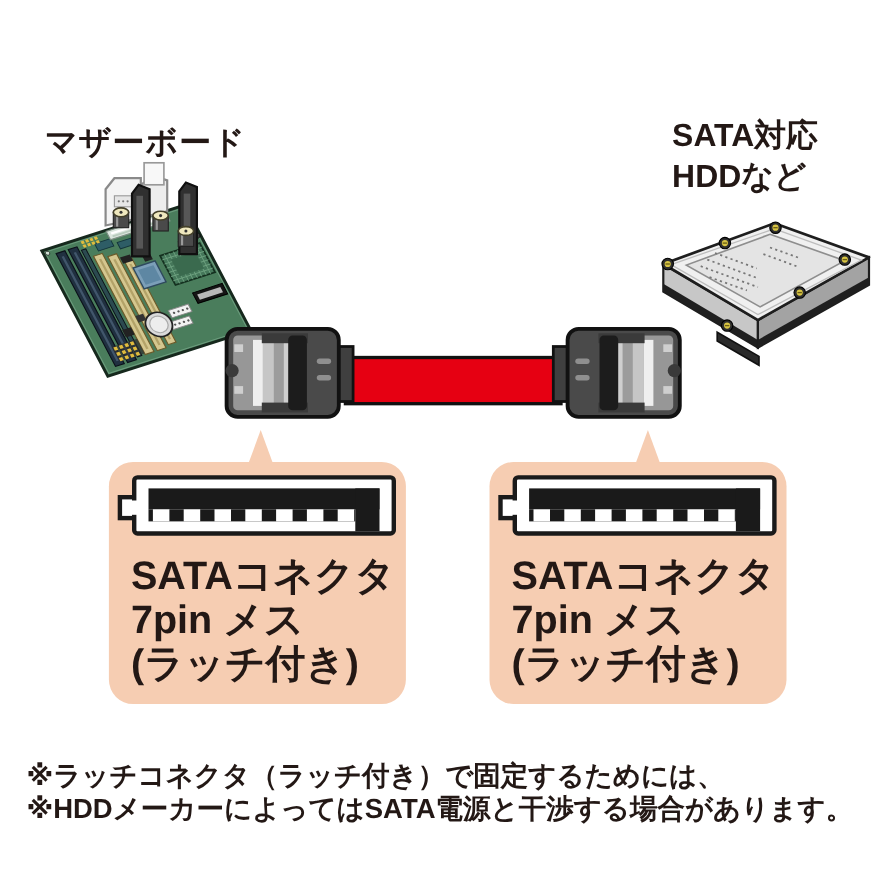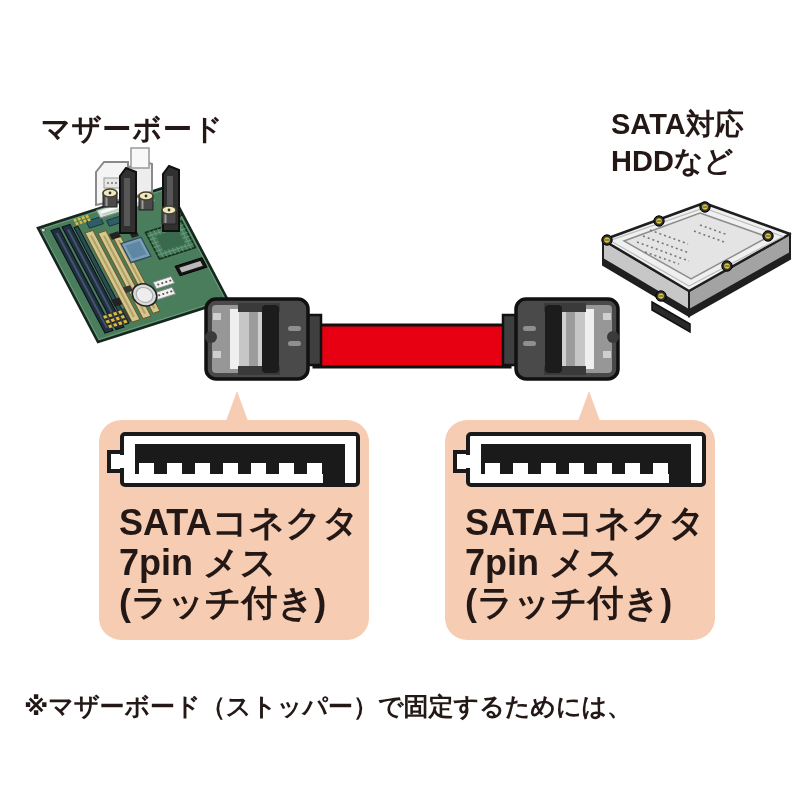--- a/index.html
+++ b/index.html
@@ -281,16 +281,17 @@
     <div>(ラッチ付き)</div>
   </div>
 
   <div class="callout-text" id="ct-right">
     <div>SATAコネクタ</div>
     <div>7pin メス</div>
     <div>(ラッチ付き)</div>
   </div>
 
   <div class="notes">
-    <div>※マザーボード（ストッパー）で固定するためには、</div>
+    <div>※ラッチコネクタ（ラッチ付き）で固定するためには、</div>
+    <div>※HDDメーカーによってはSATA電源と干渉する場合があります。</div>
   </div>
 
 </div>
 
 </body></html>

